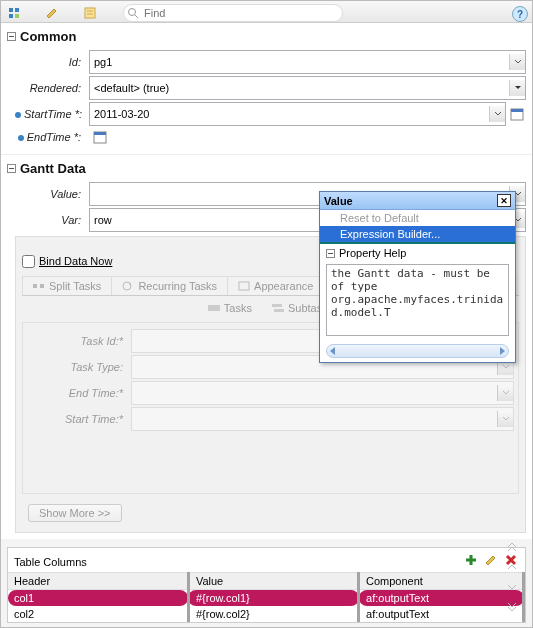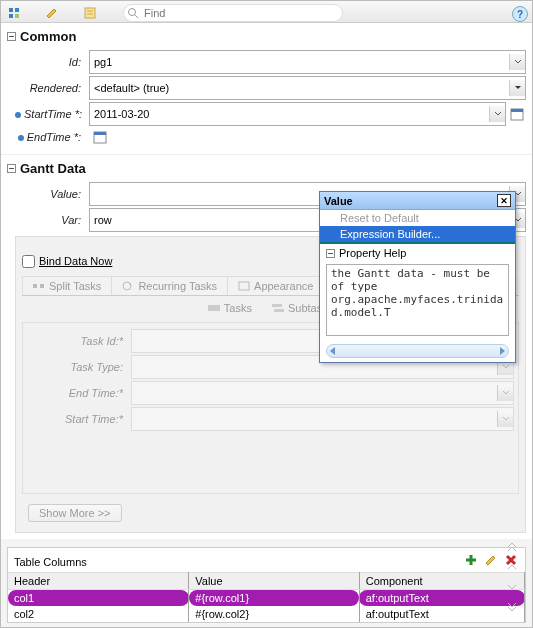--- a/index.html
+++ b/index.html
@@ -204,26 +204,26 @@
   .ico {
     width: 16px; height: 16px;
     display: inline-flex; align-items: center; justify-content: center;
   }
   .tbl { width: 100%; border-collapse: collapse; table-layout: fixed; }
   .tbl th, .tbl td {
     text-align: left;
     font-weight: normal;
     font-size: 11px;
     padding: 2px 6px;
-    border-right: 1px solid #a3a3a3;
+    border-right: 3px solid #a3a3a3;
     white-space: nowrap;
     overflow: hidden;
   }
   .tbl th { background: #efefef; border-top: 1px solid #ddd; border-bottom: 1px solid #ddd; }
-  .tbl tr.sel td { background: #a21caf; color: #fff; border-radius: 8px; }
+  .tbl tr.sel td { background: #be185d; color: #fff; border-radius: 8px; }
   .side-arrows {
     position: absolute;
     right: 10px; bottom: 12px;
     width: 18px;
     display: flex; flex-direction: column; gap: 4px;
   }
   .side-arrows .arr {
     width: 16px; height: 16px;
     display: flex; align-items: center; justify-content: center;
     color: #bbb;

